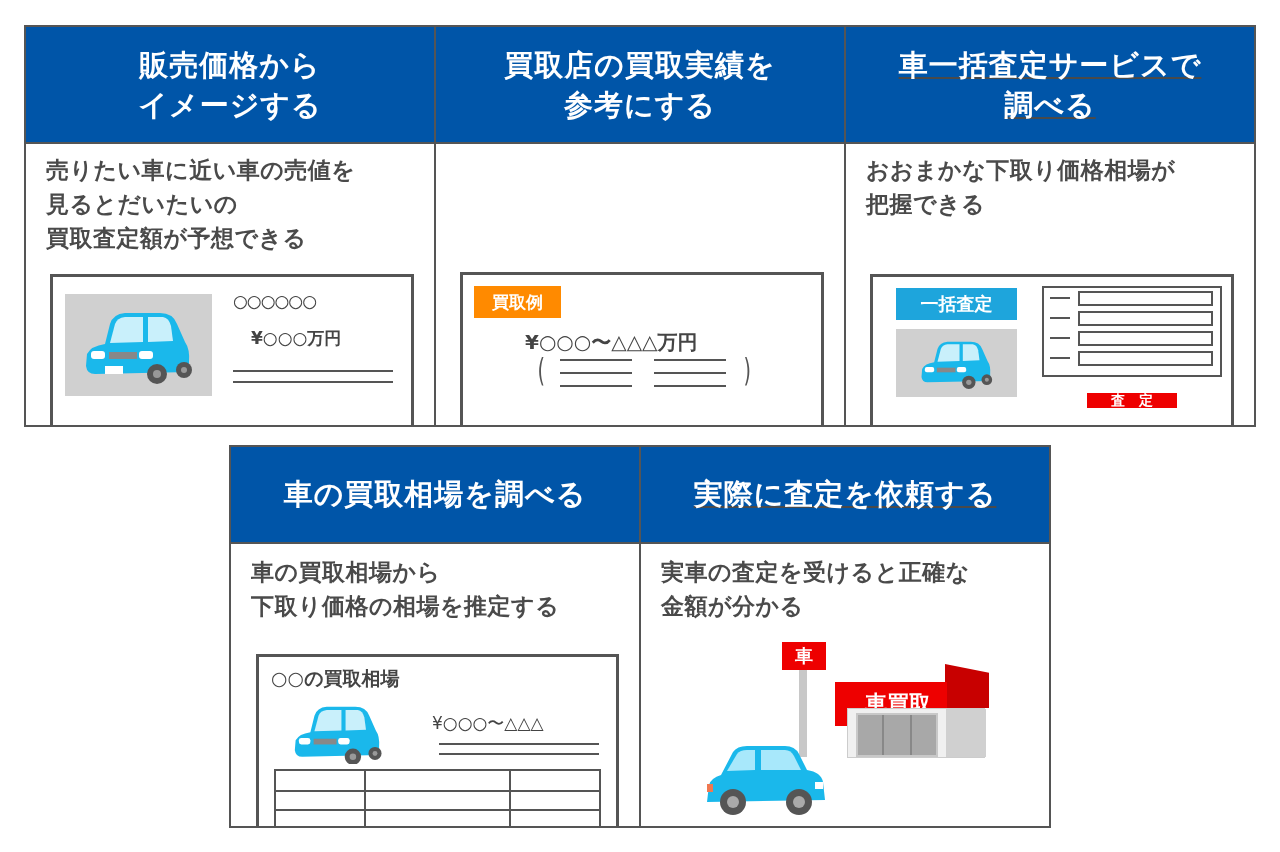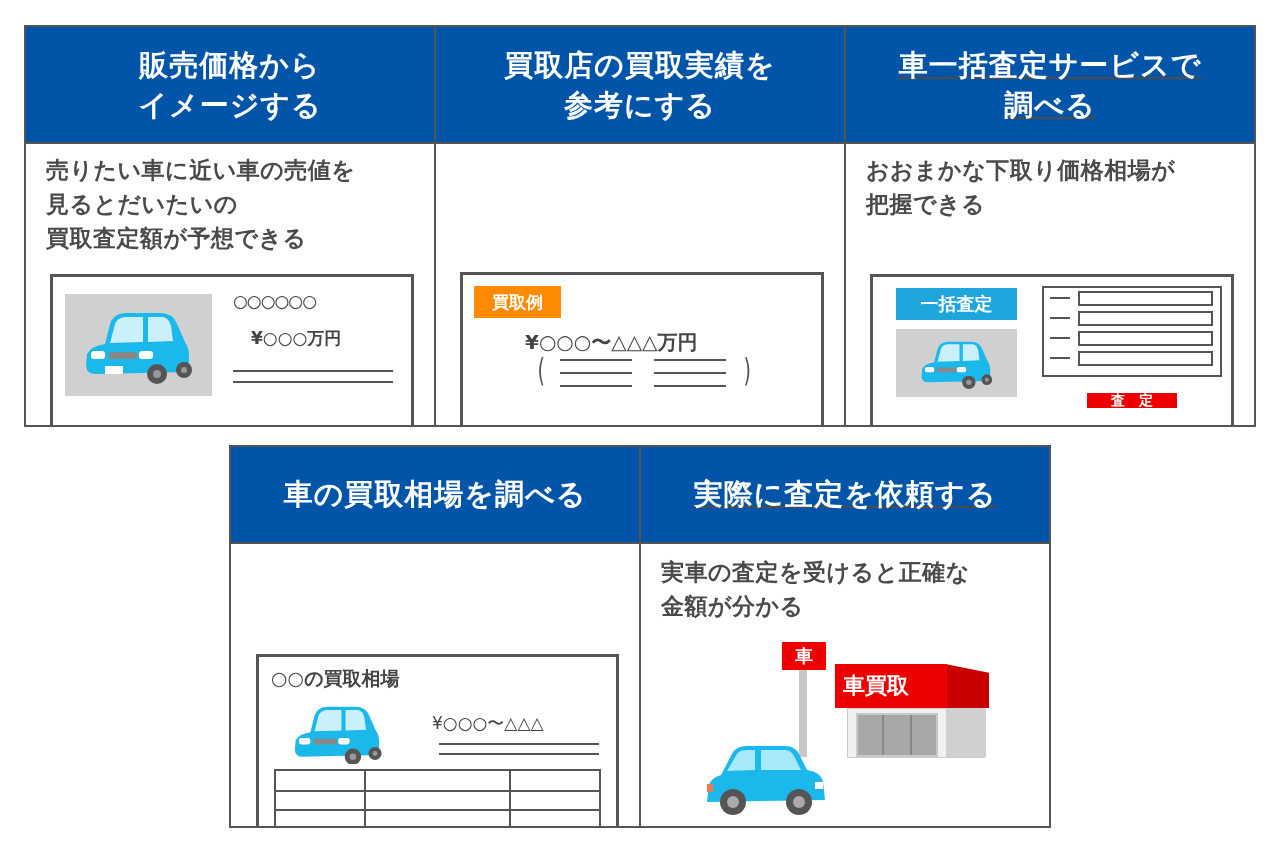--- a/index.html
+++ b/index.html
@@ -105,20 +105,22 @@
       </div>
       <div class="tag" style="left:214px; top:104px; width:90px; height:15px; background:#ee0000; font-size:14px; white-space:pre;margin-top:12px;">査　定</div>
     </div>
   </div>
 </div>
 
 <div class="grid" style="left:229px; top:445px; width:822px; height:383px;">
 
   <div class="cell" style="width:410px;">
     <div class="head" style="height:97px; font-size:29px;">車の買取相場を調べる</div>
+    <div class="desc" style="top:108px;">車の買取相場から
+下取り価格の相場を推定する</div>
     <div class="frame" style="left:25px; top:207px; width:363px; height:180px;">
       <div class="abs small" style="left:12px; top:9px; font-size:19px;">○○の買取相場</div>
       <svg class="abs" style="left:35px; top:45px;" width="90" height="62" viewBox="20 15 110 72">
         <path d="M45 30 Q48 20 60 19 L95 19 Q108 19 112 30 L120 48 Q125 55 124 68 L124 78 L30 80 Q22 80 21 72 L22 60 Q26 52 40 50 Z" fill="#1ab8eb"></path>
         <path d="M50 30 Q52 24 60 23 L78 23 L78 48 L45 49 Z" fill="#c9f0fb"></path>
         <path d="M83 23 L98 23 Q104 24 106 32 L108 47 L83 48 Z" fill="#c9f0fb"></path>
         <rect x="26" y="57" width="14" height="8" rx="3" fill="#fff"></rect>
         <rect x="44" y="58" width="28" height="7" fill="#888"></rect>
         <rect x="74" y="57" width="14" height="8" rx="3" fill="#fff"></rect>
         <circle cx="92" cy="80" r="10" fill="#555"></circle>
@@ -142,21 +144,21 @@
 
   <div class="cell" style="flex:1;">
     <div class="head" style="height:97px; font-size:29px;">実際に査定を依頼する</div>
     <div class="desc" style="top:108px;">実車の査定を受けると正確な
 金額が分かる</div>
 
     <div class="abs" style="left:158px; top:220px; width:8px; height:90px; background:#c8c8c8;"></div>
     <div class="tag" style="left:141px; top:195px; width:44px; height:28px; background:#ee0000; font-size:18px;">車</div>
 
     <div class="abs" style="left:304px; top:217px; width:44px; height:44px; background:#c80000; clip-path:polygon(0 0,100% 20%,100% 100%,0 100%);"></div>
-    <div class="tag" style="left:194px; top:217px; width:112px; height:44px; background:#ee0000; font-size:22px; justify-content:flex-start; padding-left:8px;">車買取</div>
+    <div class="tag" style="left:194px; top:235px; width:112px; height:44px; background:#ee0000; font-size:22px; justify-content:flex-start; padding-left:30px;">車買取</div>
     <div class="abs" style="left:206px; top:261px; width:138px; height:50px; background:#f0f0f0; border:1px solid #ccc;">
       <div class="abs" style="left:98px; top:0; width:40px; height:48px; background:#d0d0d0;"></div>
       <div class="abs" style="left:8px; top:4px; width:82px; height:44px; background:#a8a8a8; border:2px solid #c8c8c8;">
         <div class="abs" style="left:24px; top:0; width:2px; height:40px; background:#888;"></div>
         <div class="abs" style="left:52px; top:0; width:2px; height:40px; background:#888;"></div>
       </div>
     </div>
 
     <svg class="abs" style="left:62px; top:293px;" width="128" height="80" viewBox="0 0 128 80">
       <path d="M6 45 Q8 38 18 35 L30 12 Q34 6 44 6 L82 6 Q92 6 96 14 L104 30 Q118 32 120 42 L122 60 L4 62 Z" fill="#1ab8eb"></path>

